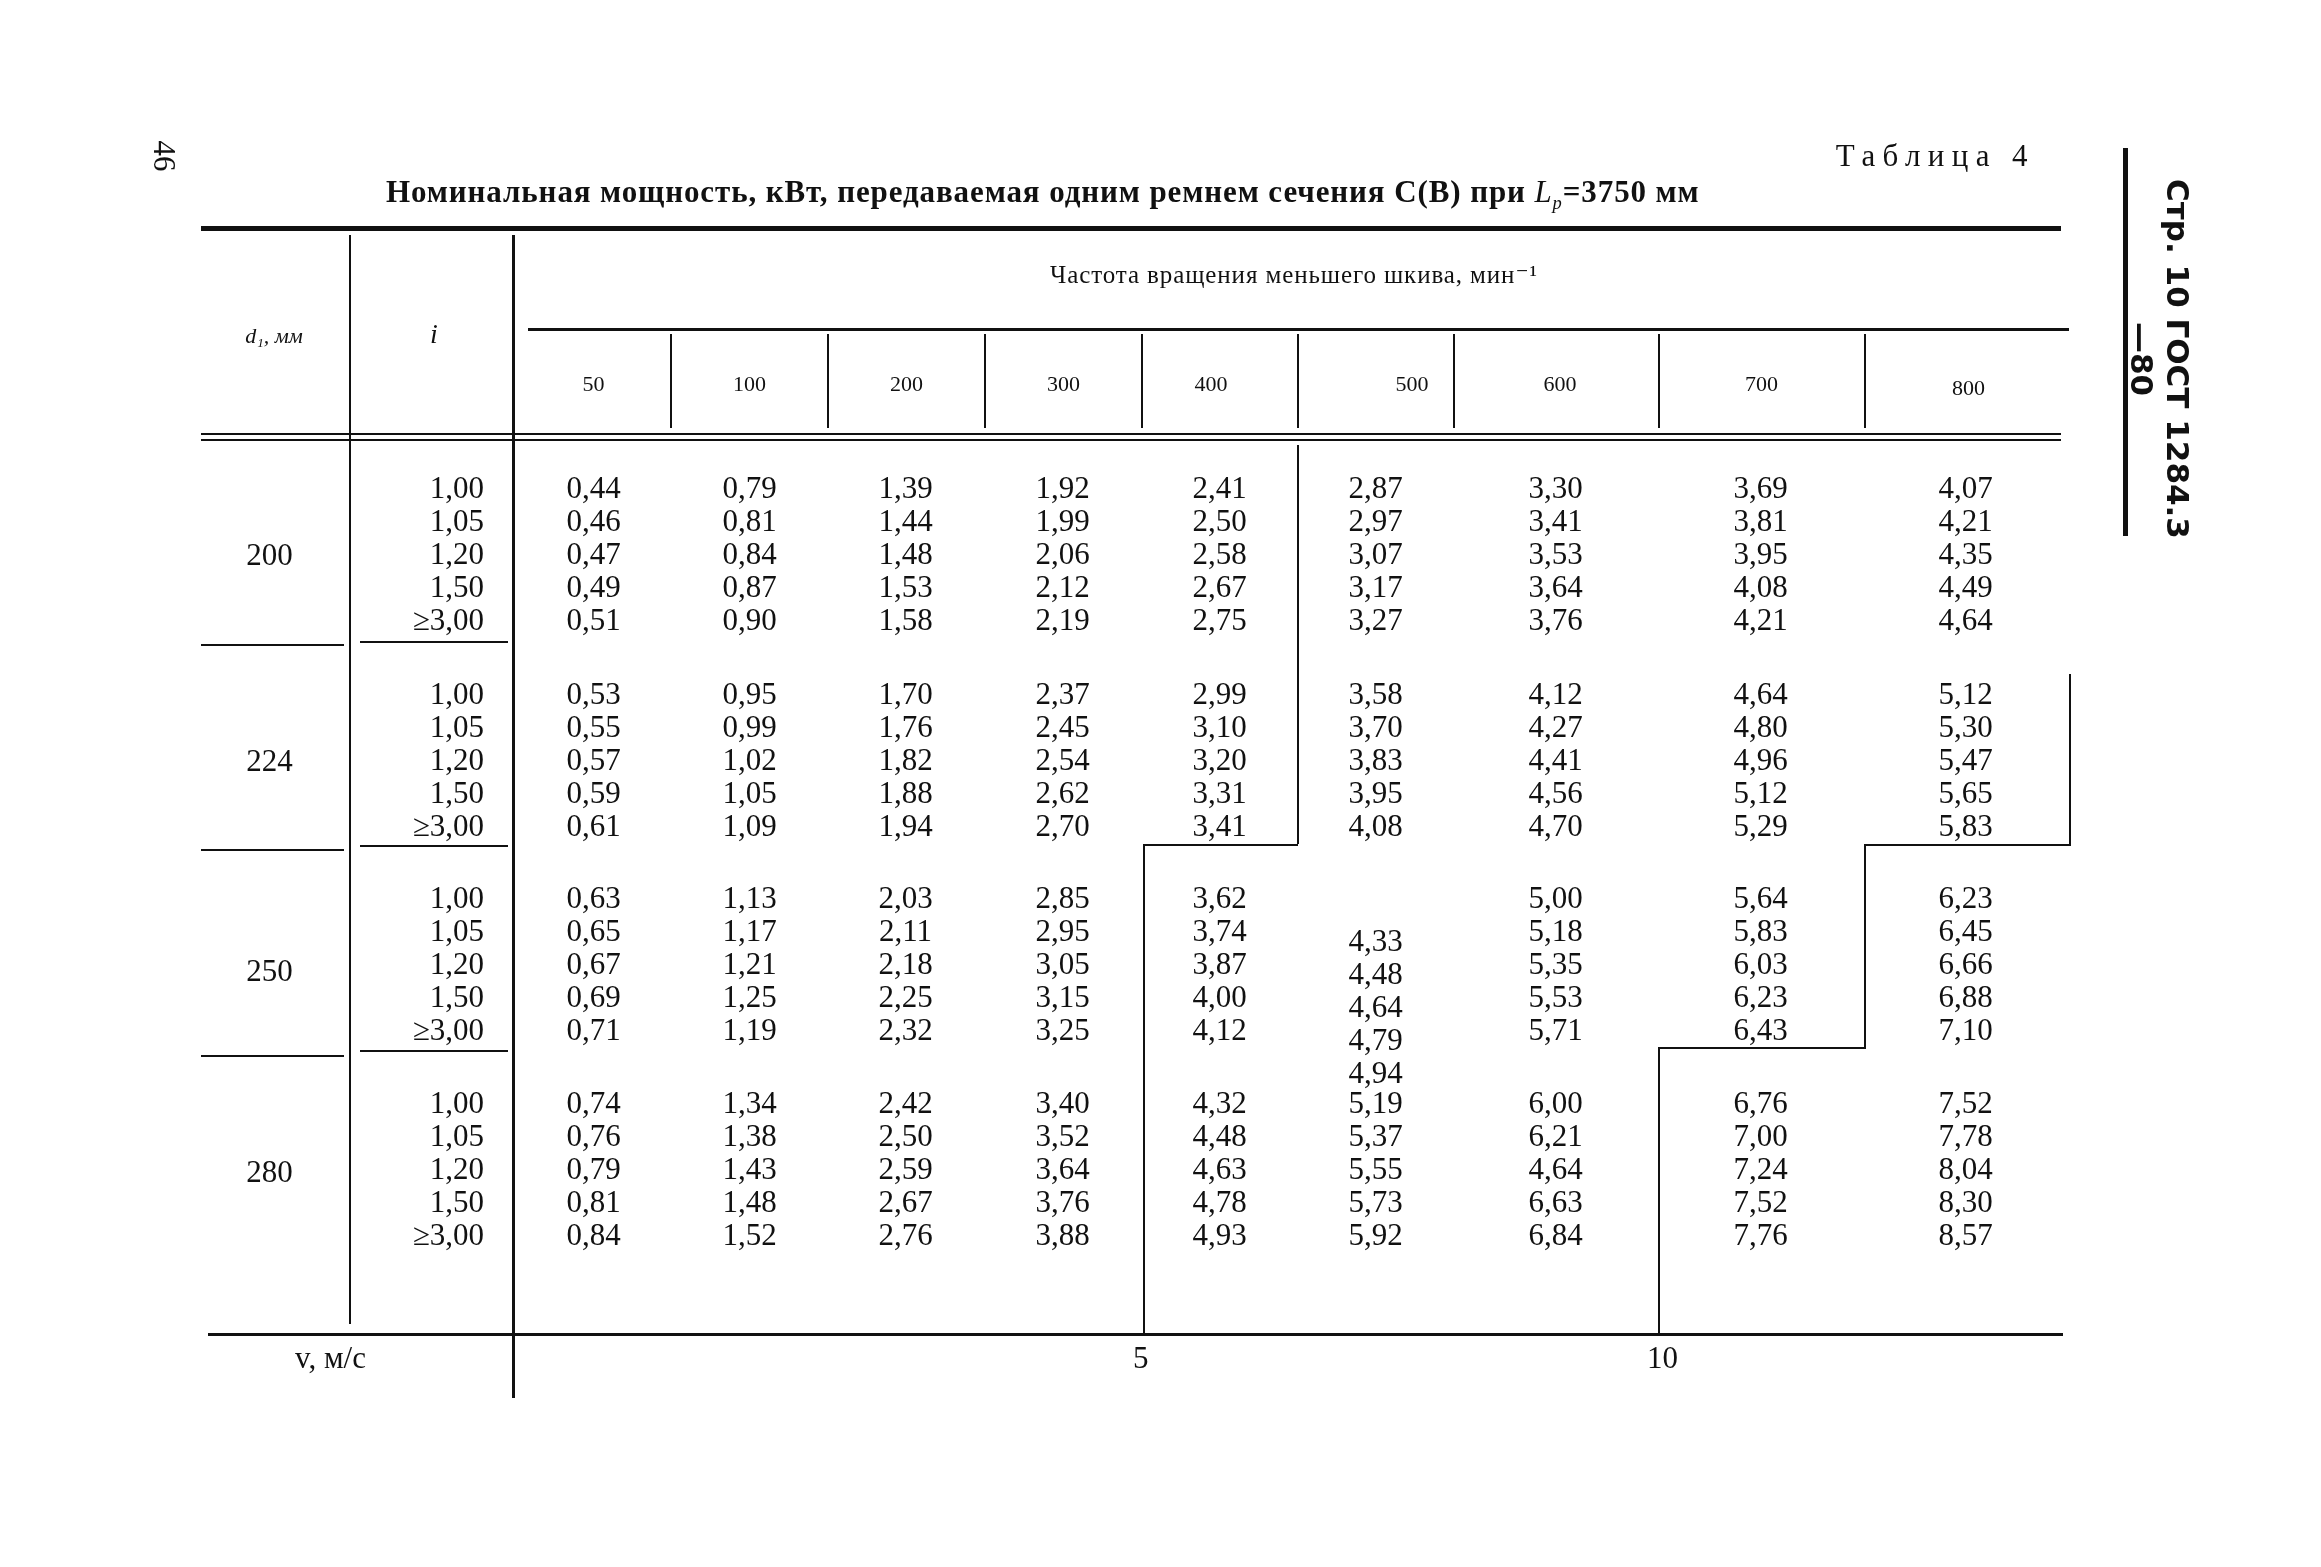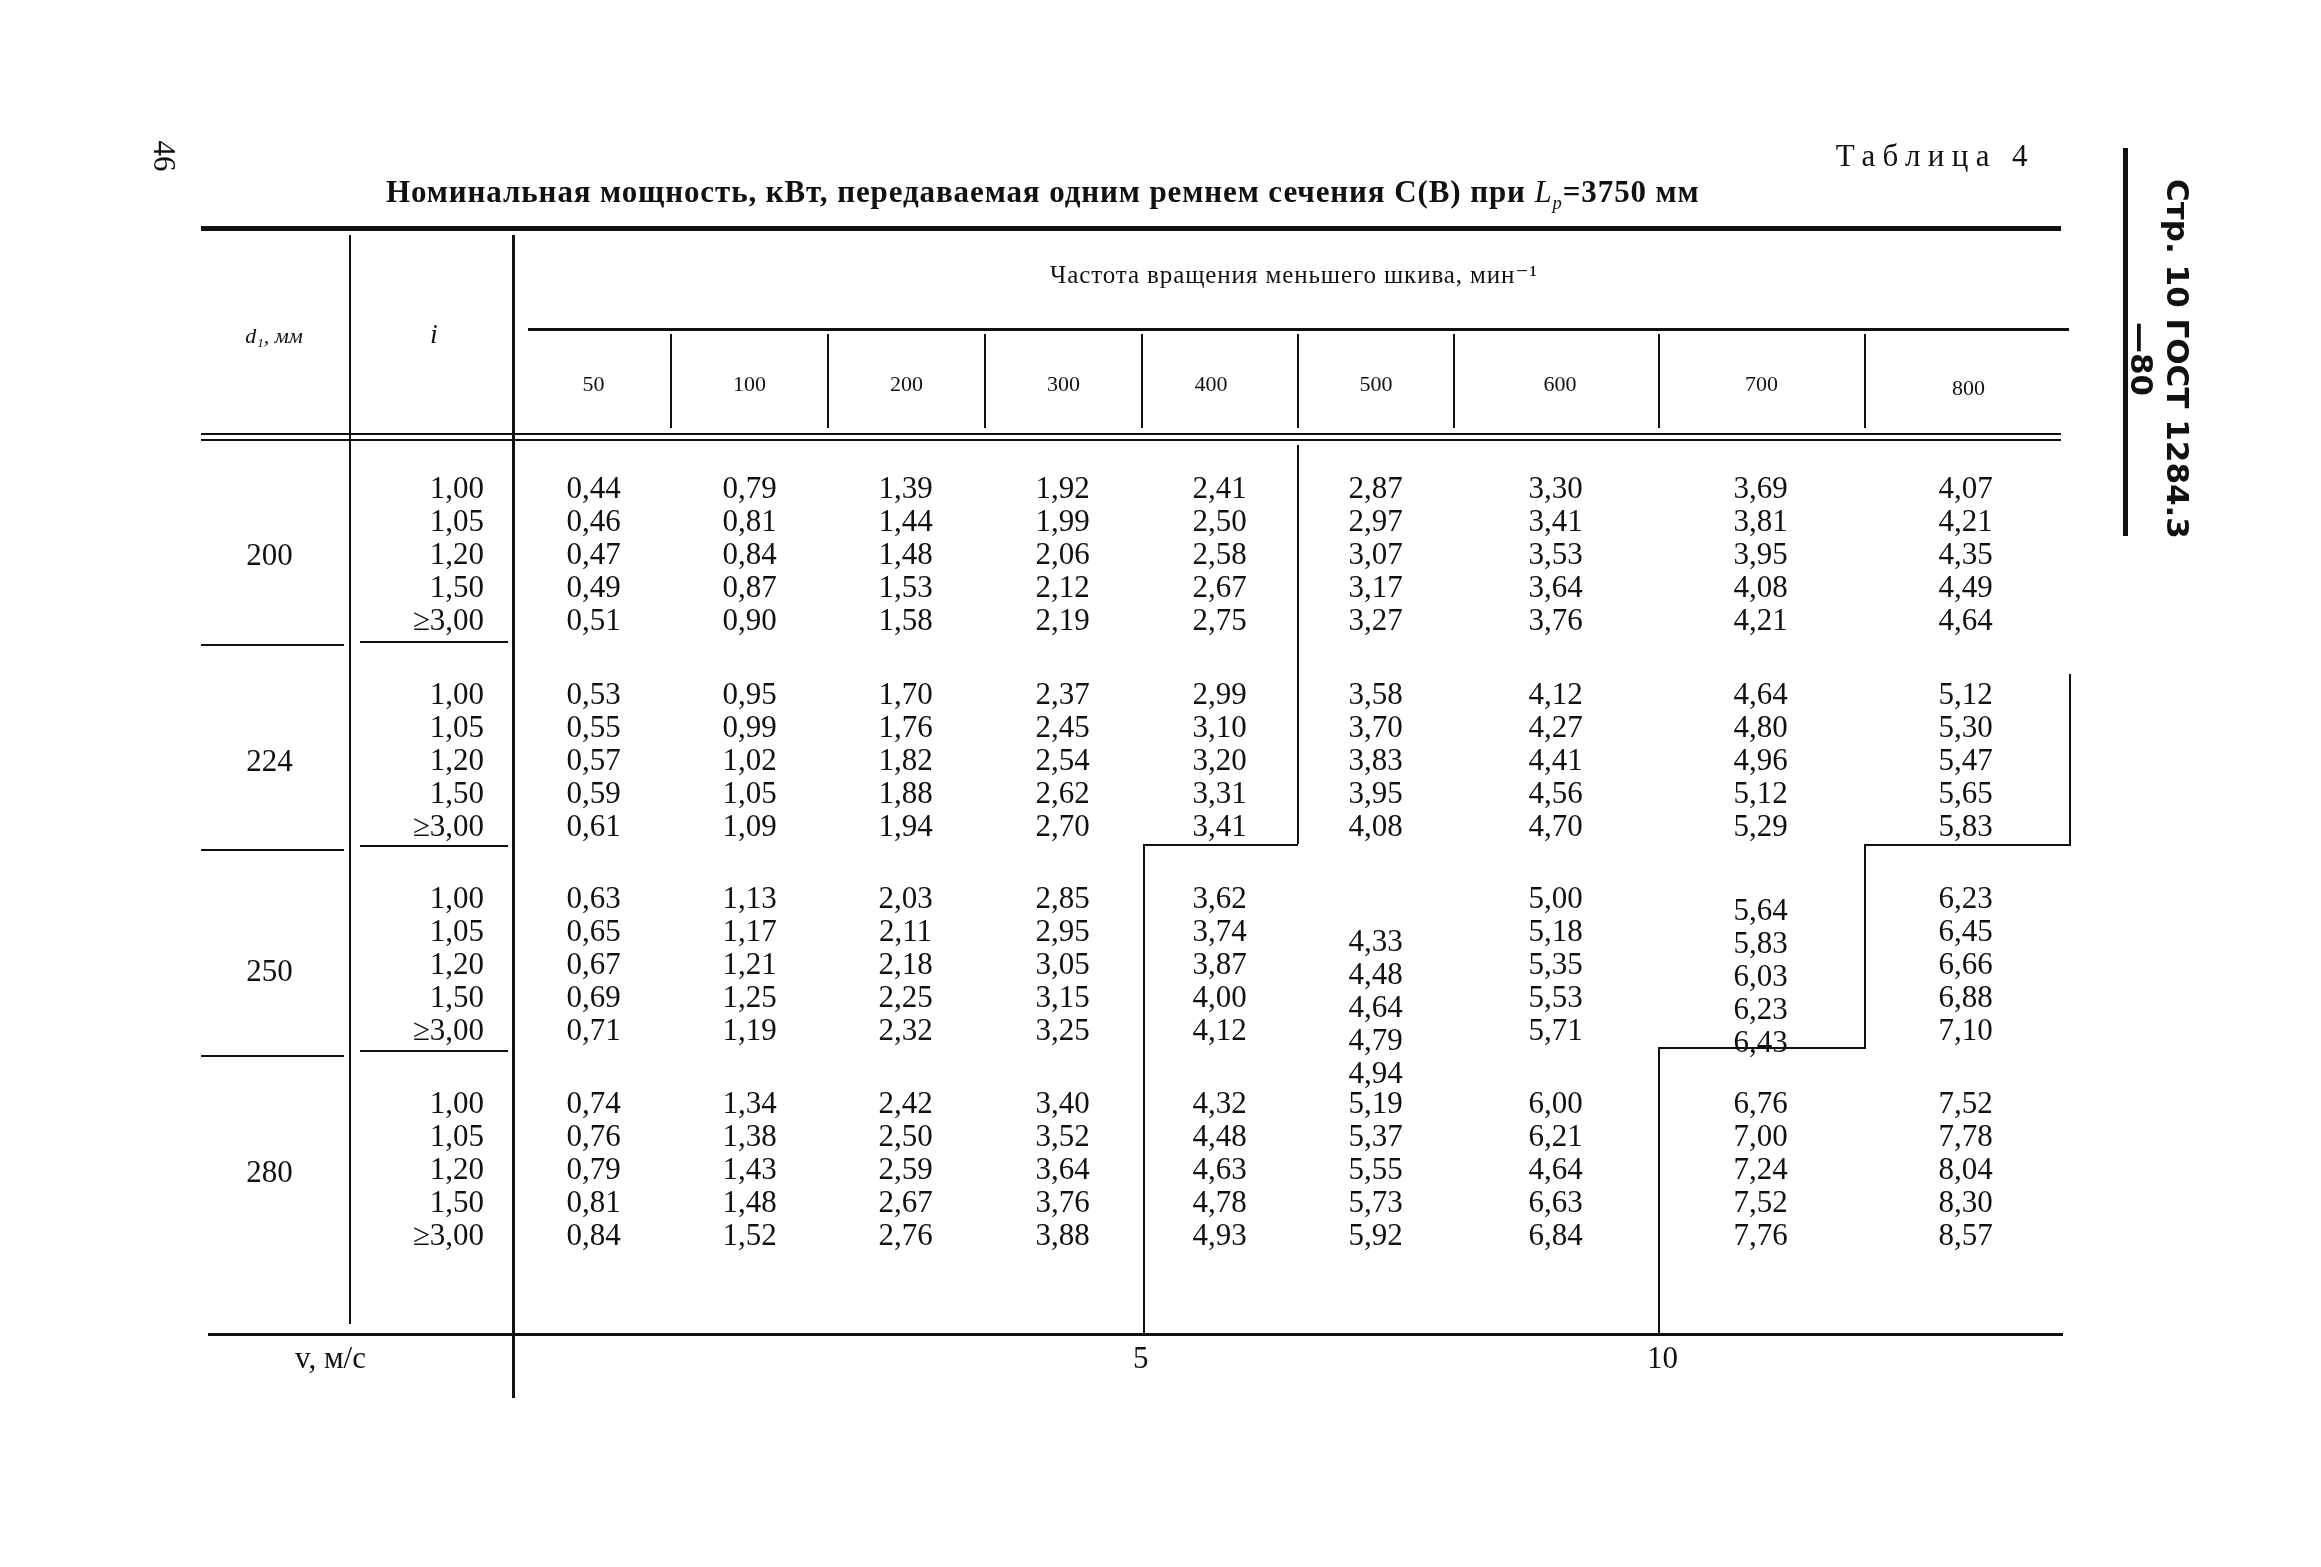--- a/index.html
+++ b/index.html
@@ -54,21 +54,21 @@
 
 <div class="hdr" style="left:205px;top:323px;width:138px;font-style:italic;">d₁, мм</div>
 <div class="hdr" style="left:360px;top:318px;width:148px;font-style:italic;font-size:28px;">i</div>
 <div class="hdr hdr-big" style="left:528px;top:260px;width:1532px;">Частота вращения меньшего шкива, мин⁻¹</div>
 
 <div class="hdr" style="left:517px;top:371px;width:153px;">50</div>
 <div class="hdr" style="left:672px;top:371px;width:155px;">100</div>
 <div class="hdr" style="left:829px;top:371px;width:155px;">200</div>
 <div class="hdr" style="left:986px;top:371px;width:155px;">300</div>
 <div class="hdr" style="left:1143px;top:371px;width:136px;">400</div>
-<div class="hdr" style="left:1299px;top:371px;width:154px;">500</div>
+<div class="hdr" style="left:1299px;top:371px;width:154px;padding-left:36px;">500</div>
 <div class="hdr" style="left:1455px;top:371px;width:210px;">600</div>
 <div class="hdr" style="left:1659px;top:371px;width:205px;">700</div>
 <div class="hdr" style="left:1866px;top:375px;width:205px;">800</div>
 
 <div class="hline" style="left:201px;top:644px;width:143px;height:1.8px;"></div>
 <div class="hline" style="left:360px;top:641px;width:148px;height:1.8px;"></div>
 <div class="hline" style="left:201px;top:849px;width:143px;height:1.8px;"></div>
 <div class="hline" style="left:360px;top:845px;width:148px;height:1.8px;"></div>
 <div class="hline" style="left:201px;top:1055px;width:143px;height:1.8px;"></div>
 <div class="hline" style="left:360px;top:1050px;width:148px;height:1.8px;"></div>
@@ -237,21 +237,21 @@
     <div class="cell" style="left: 1311px; top: 881px; width: 129px; margin-top: 43px;"><span>4,33</span>
 <span>4,48</span>
 <span>4,64</span>
 <span>4,79</span>
 <span>4,94</span></div>
     <div class="cell" style="left: 1491px; top: 881px; width: 129px;"><span>5,00</span>
 <span>5,18</span>
 <span>5,35</span>
 <span>5,53</span>
 <span>5,71</span></div>
-    <div class="cell" style="left: 1696px; top: 881px; width: 129px; margin-top: 12px;"><span>5,64</span>
+    <div class="cell" style="left: 1696px; top: 881px; width: 129px;"><span>5,64</span>
 <span>5,83</span>
 <span>6,03</span>
 <span>6,23</span>
 <span>6,43</span></div>
     <div class="cell" style="left: 1901px; top: 881px; width: 129px;"><span>6,23</span>
 <span>6,45</span>
 <span>6,66</span>
 <span>6,88</span>
 <span>7,10</span></div>
     <div class="cell" style="left: 529px; top: 1086px; width: 129px;"><span>0,74</span>

